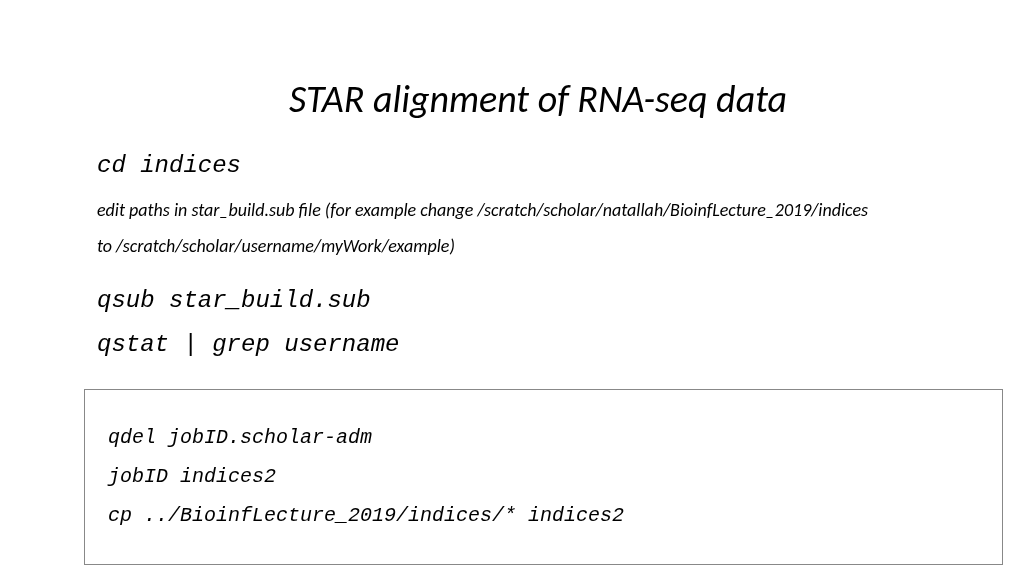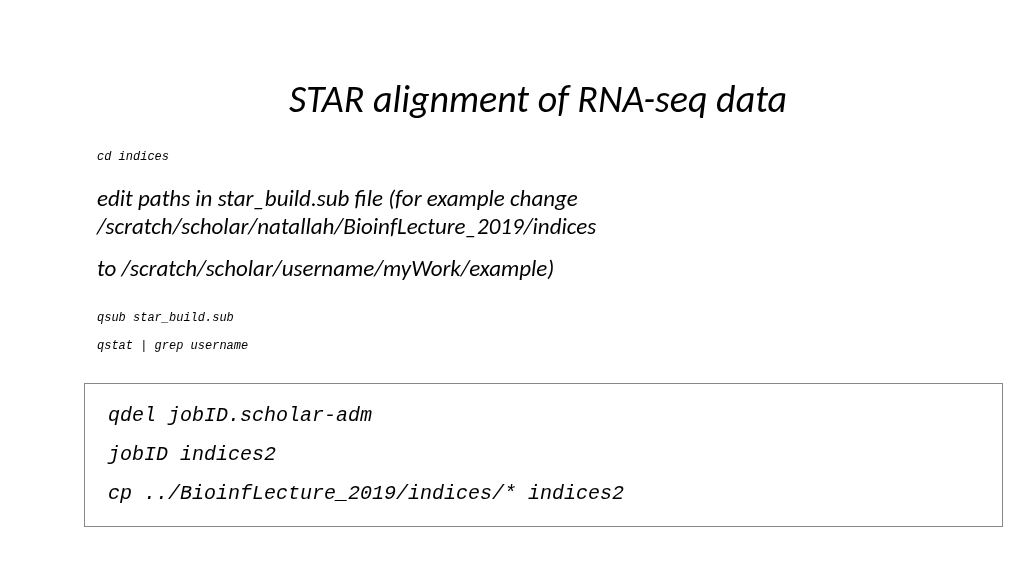--- a/index.html
+++ b/index.html
@@ -26,34 +26,34 @@
       margin-bottom: 28px;
       color: #000000;
     }
     .subheading {
       font-size: 24px;
       font-weight: 400;
       margin-bottom: 4px;
     }
     .code-line {
       font-family: 'Courier New', Courier, monospace;
-      font-size: 12px;
+      font-size: 24px;
       line-height: 1.3;
     }
     .body-text {
-      font-size: 23px;
+      font-size: 18px;
       line-height: 1.25;
       margin-top: 18px;
     }
     .block-gap {
       margin-top: 28px;
     }
     .code-box {
       border: 1px solid #888888;
-      padding: 6px 10px;
+      padding: 22px 10px;
       margin-top: 28px;
       margin-right: 2px;
     }
     .code-box .code-line {
       font-size: 20px;
       line-height: 1.3;
     }
   </style>
 </head>
 <body>

